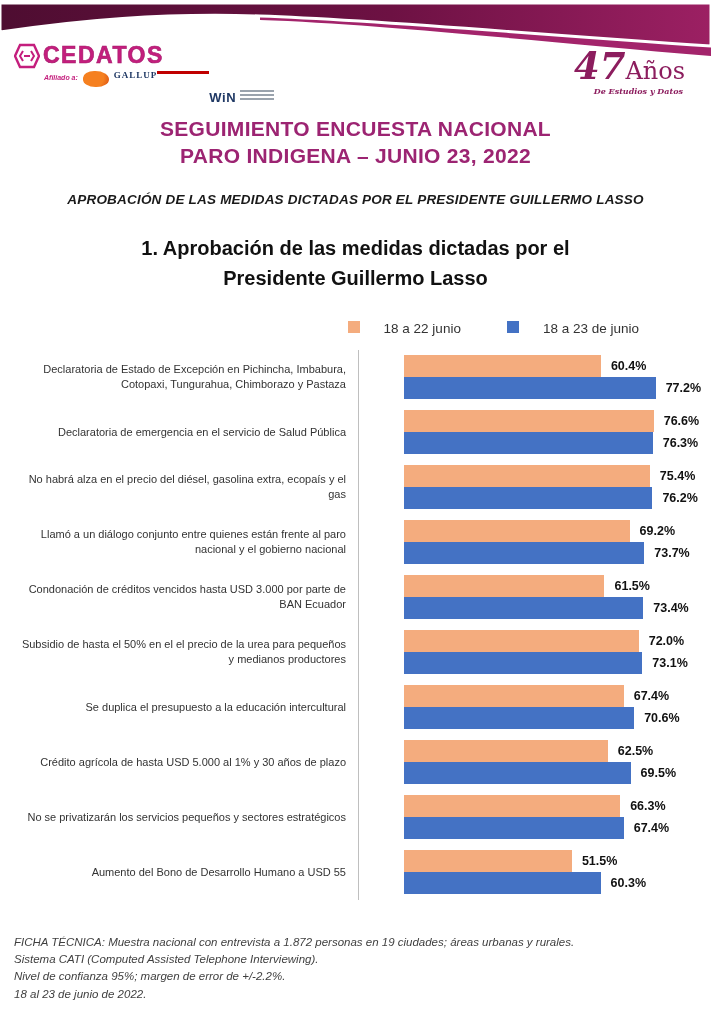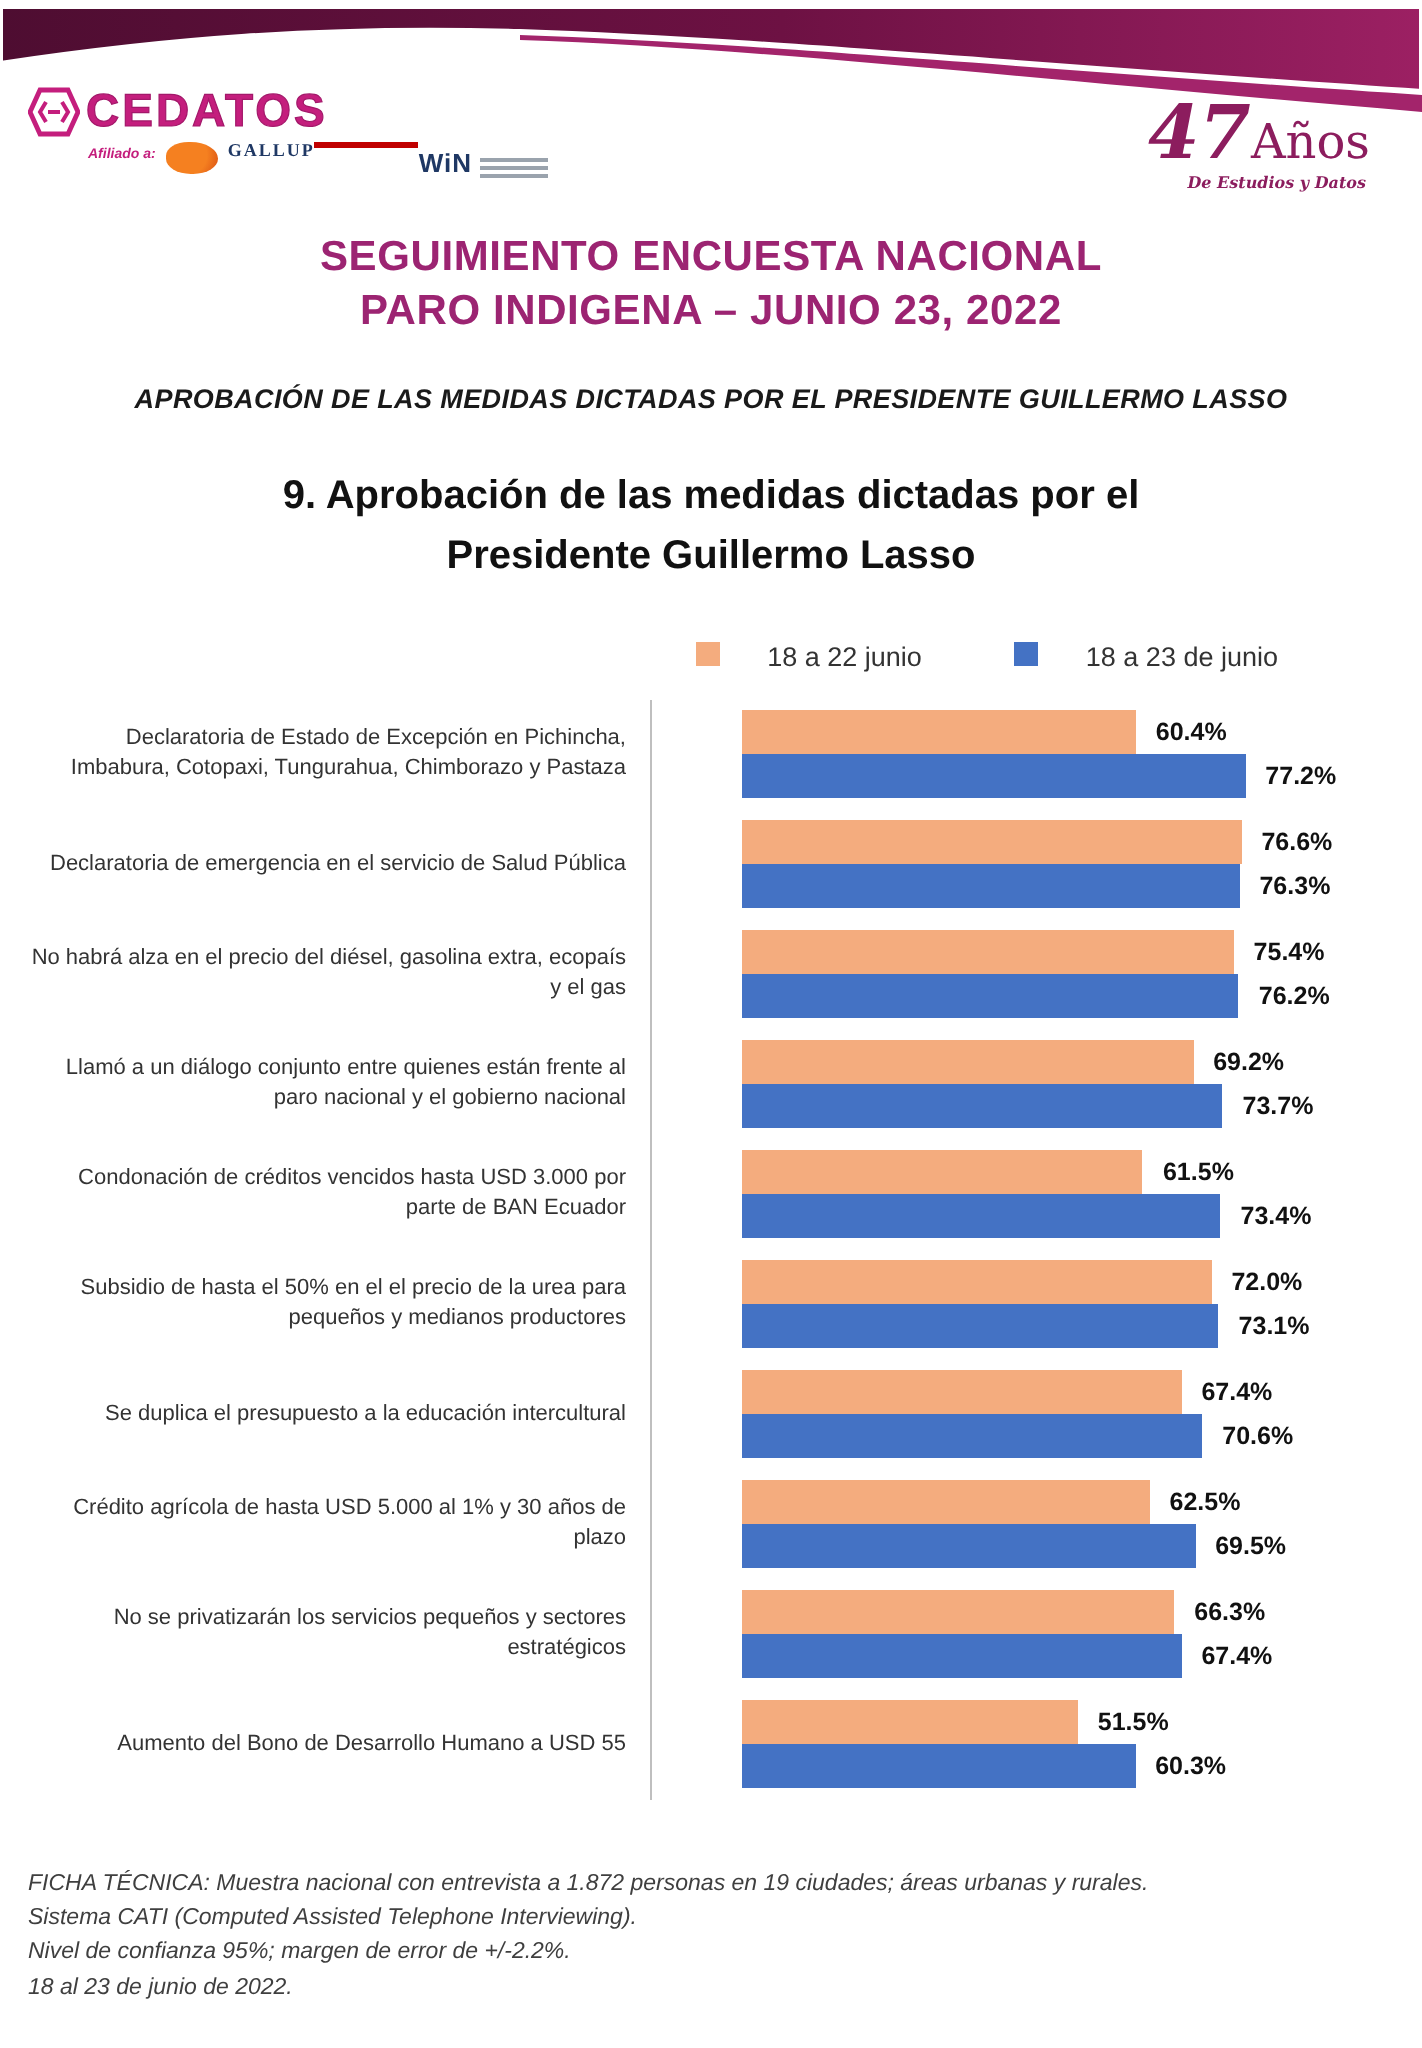--- a/index.html
+++ b/index.html
@@ -16,21 +16,21 @@
   .ced-word { font-size:23px; font-weight:800; color:#C41E7D; letter-spacing:1.5px;
               -webkit-text-stroke:0.6px #a3186a; }
   .ced-bottom { display:flex; align-items:flex-start; gap:5px; margin:1px 0 0 30px; }
   .afiliado { font-size:7px; font-weight:700; font-style:italic; color:#C41E7D; margin-top:4px; }
   .map-blob { width:26px; height:16px; border-radius:45% 55% 50% 50%; margin-top:1px;
               background:radial-gradient(circle at 40% 40%, #f58020 0 55%, #d94f12 100%); }
   .intl { display:flex; flex-direction:row; }
   .gallup { font-size:9px; font-weight:700; color:#1F3864; letter-spacing:1px;
             font-family:"Liberation Serif", serif; }
   .gallup-bar { width:52px; height:3px; background:#C00000; margin-top:1px; }
-  .win-row { display:flex; align-items:flex-end; gap:4px; margin-top:4px; }
+  .win-row { display:flex; align-items:flex-start; gap:4px; margin-top:20px; }
   .win { font-size:13px; font-weight:800; color:#1F3864; letter-spacing:0.5px; }
   .win-lines { display:flex; flex-direction:column; gap:2px; }
   .win-lines i { display:block; width:34px; height:2px; background:#9aa3ad; }
   .years { position:absolute; right:26px; top:-14px; text-align:right; color:#8C1D5E;
            font-family:"DejaVu Serif", serif; line-height:1; }
   .years-main { white-space:nowrap; }
   .years-num { font-size:37px; font-weight:700; font-style:italic; }
   .years-word { font-size:24px; }
   .years-sub { font-size:8px; font-weight:700; font-style:italic; margin-top:2px; padding-right:2px; }
 
@@ -44,21 +44,21 @@
 
   
   .legend { margin-top:28px; display:flex; justify-content:flex-end; gap:46px;
             padding-right:72px; font-size:13.5px; color:#333; align-items:center; }
   .legend-item { display:flex; align-items:flex-start; gap:24px; }
   .swatch { width:12px; height:12px; display:inline-block; }
 
   
   .chart { margin-top:14px; }
   .crow { display:flex; align-items:stretch; min-height:55px; }
-  .clab { width:325px; display:flex; align-items:center; justify-content:flex-end;
+  .clab { width:358px; display:flex; align-items:center; justify-content:flex-end;
           text-align:right; font-size:11px; color:#333; line-height:1.4;
           padding:0 12px 0 14px; }
   .cbars { flex:1; border-left:1px solid #BFBFBF; display:flex; flex-direction:column;
            justify-content:center;padding-left:45px; }
   .bline { display:flex; align-items:center; height:22px; }
   .bar { height:22px; }
   .bval { font-size:12.5px; font-weight:600; color:#111; margin-left:10px; white-space:nowrap; }
 
   
   .footer { margin:34px 0 0 14px; font-style:italic; font-size:11.5px; color:#3f3f3f;
@@ -116,21 +116,21 @@
 </div>
 
 <div class="survey-title">
   <div>SEGUIMIENTO ENCUESTA NACIONAL</div>
   <div>PARO INDIGENA – JUNIO 23, 2022</div>
 </div>
 
 <div class="survey-subtitle">APROBACIÓN DE LAS MEDIDAS DICTADAS POR EL PRESIDENTE GUILLERMO LASSO</div>
 
 <div class="chart-title">
-  <div>9. Aprobación de las medidas dictadas por el</div>
+  <div>1. Aprobación de las medidas dictadas por el</div>
   <div>Presidente Guillermo Lasso</div>
 </div>
 
 <div class="legend">
   <div class="legend-item">
     <span class="swatch" style="background: rgb(244, 172, 126);"></span>
     <span>18 a 22 junio</span>
   </div>
   <div class="legend-item">
     <span class="swatch" style="background: rgb(68, 114, 196);"></span>

